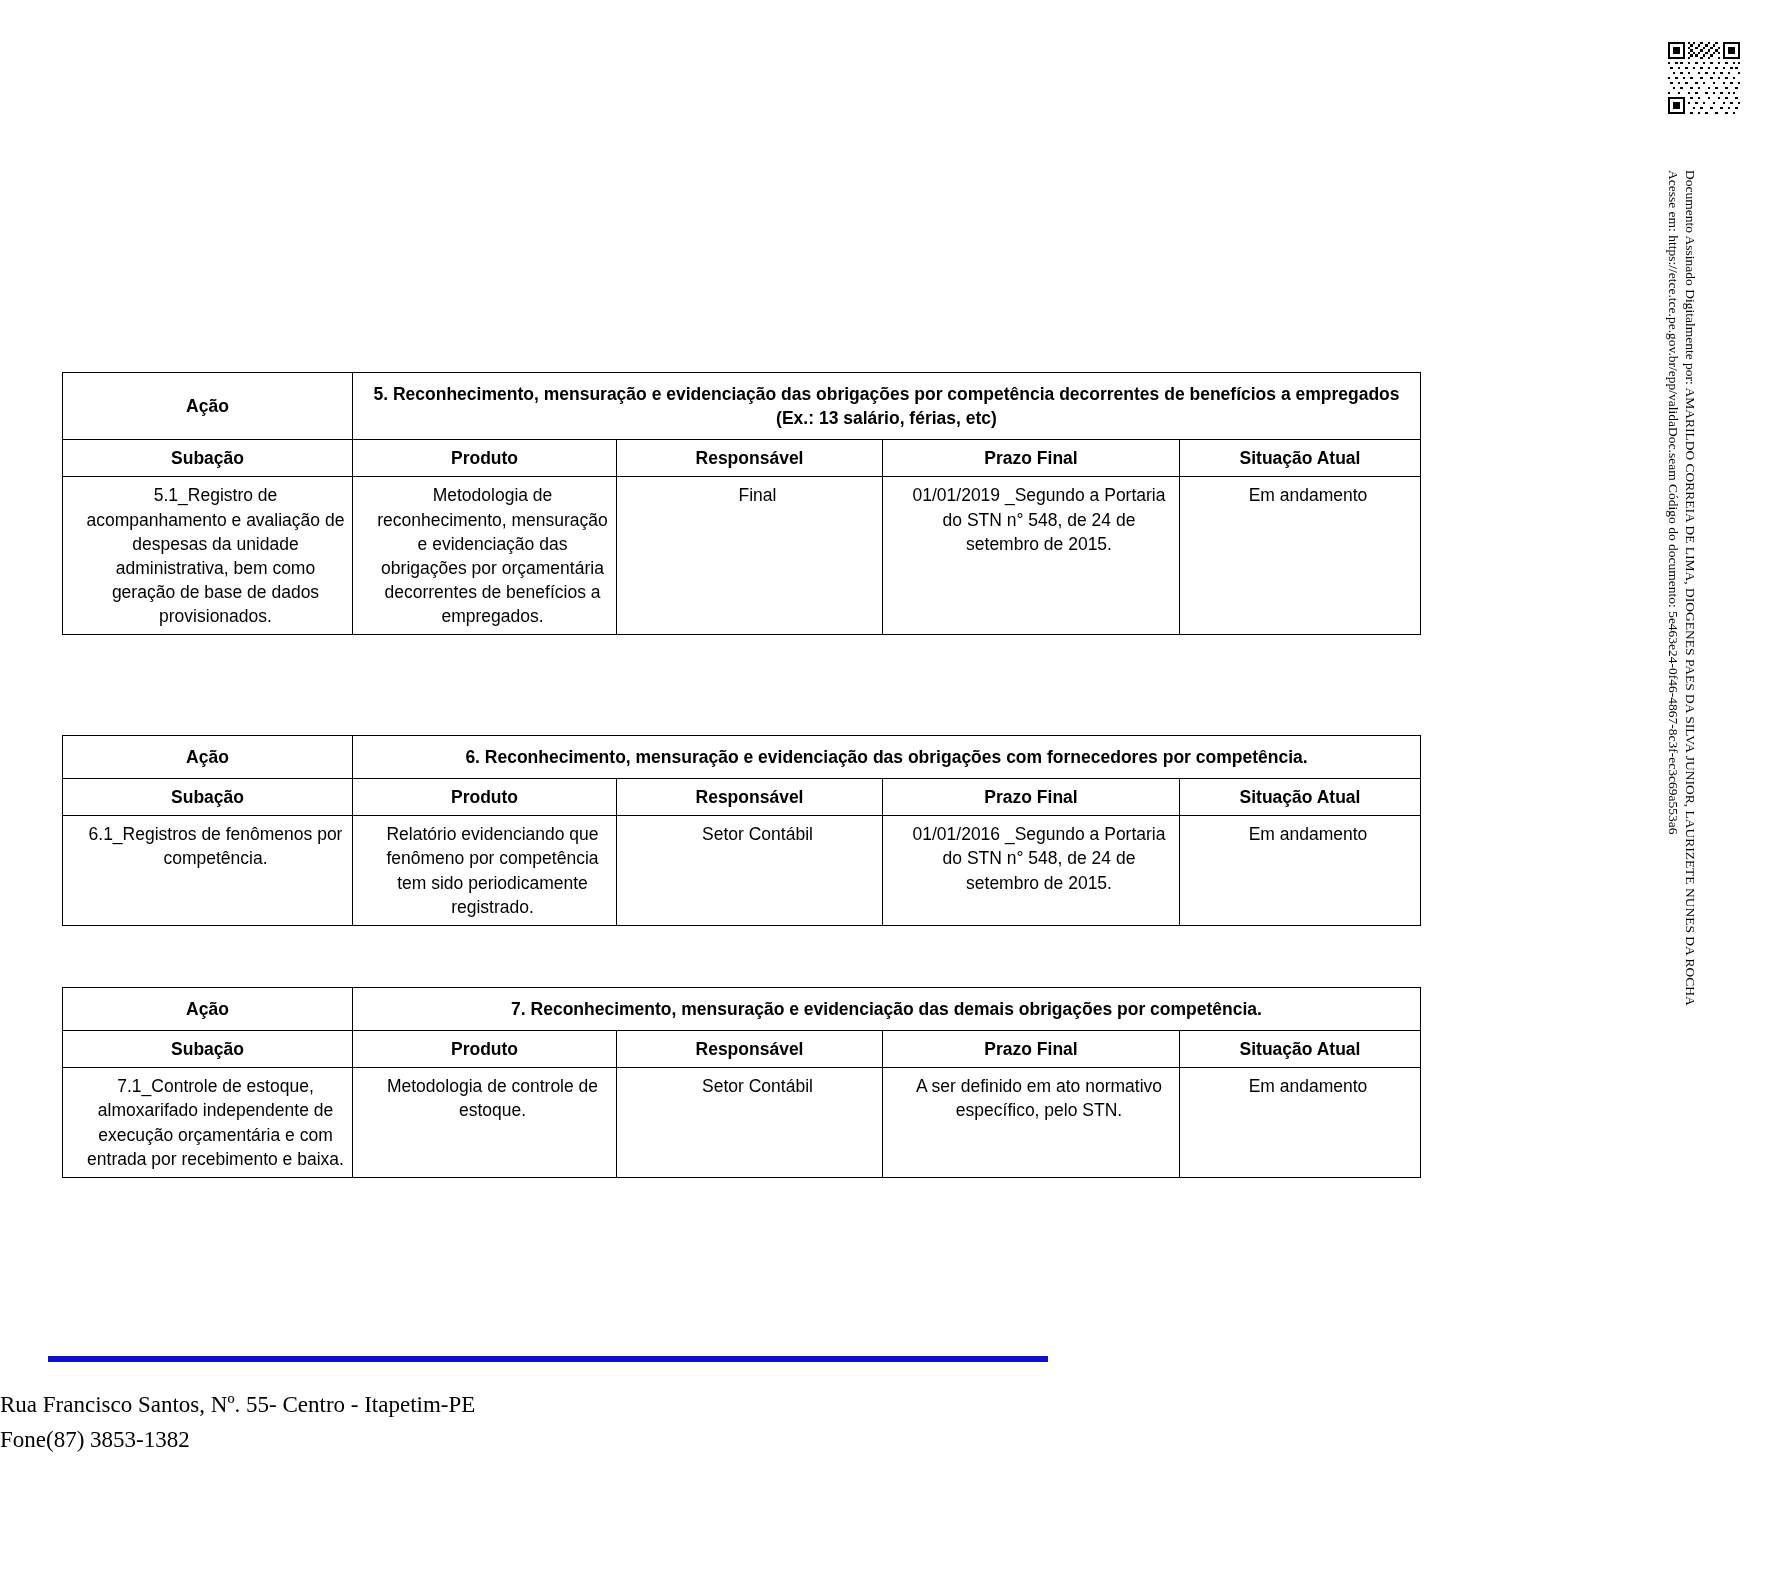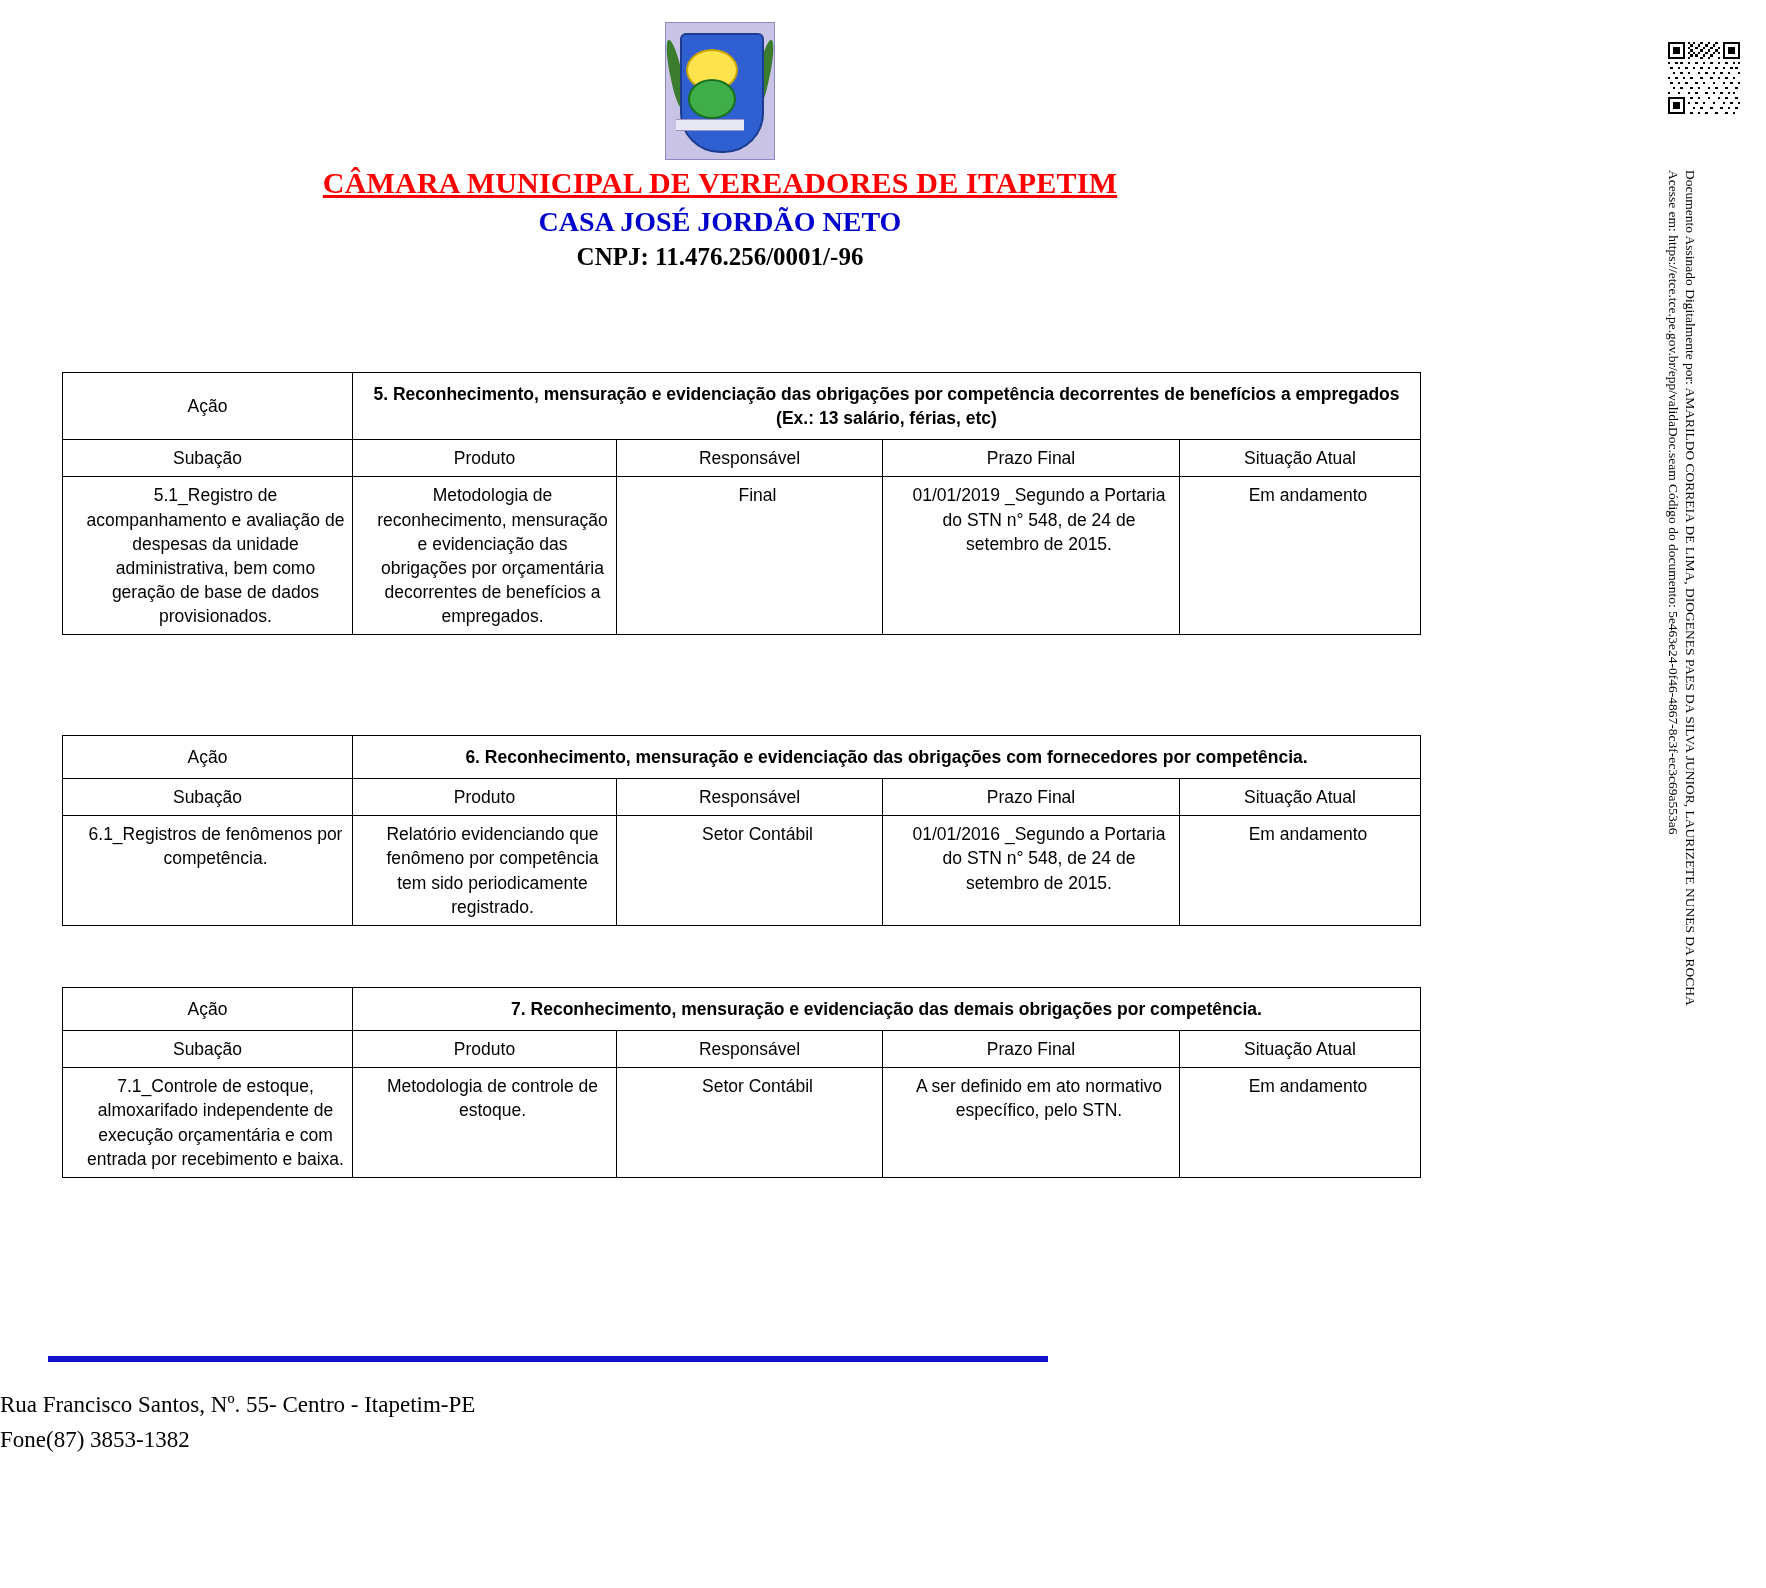--- a/index.html
+++ b/index.html
@@ -116,21 +116,21 @@
     font-size: 17.5px;
   }
   .tbl td {
     border: 1px solid #000000;
     padding: 6px 7px;
     vertical-align: top;
     line-height: 1.38;
     text-align: center;
   }
   .tbl td.hdr {
-    font-weight: normal;
+    font-weight: bold;
     vertical-align: middle;
     margin-left: 12px;
   }
   .tbl td.action-title {
     font-weight: bold;
     vertical-align: middle;
     padding: 9px 12px;
     margin-top: 30px;
   }
   .tbl td.body-cell {
@@ -207,33 +207,20 @@
     line-height: 1.55;
     color: #000;
     white-space: nowrap;
   }
 </style>
 </head>
 <body>
 
 <div class="page">
 
-  <div class="header">
-    <div class="crest">
-      <div class="leaf-l"></div>
-      <div class="leaf-r"></div>
-      <div class="shield"></div>
-      <div class="inner-oval"></div>
-      <div class="globe"></div>
-      <div class="band"></div>
-    </div>
-    <div class="title-main">CÂMARA MUNICIPAL DE VEREADORES DE ITAPETIM</div>
-    <div class="title-sub">CASA JOSÉ JORDÃO NETO</div>
-    <div class="title-cnpj">CNPJ: 11.476.256/0001/-96</div>
-  </div>
 
   <table class="tbl" id="table-5">
     <colgroup>
       <col class="c1">
         <col class="c2">
         <col class="c3">
         <col class="c4">
         <col class="c5">
     </colgroup>
     <tbody>

